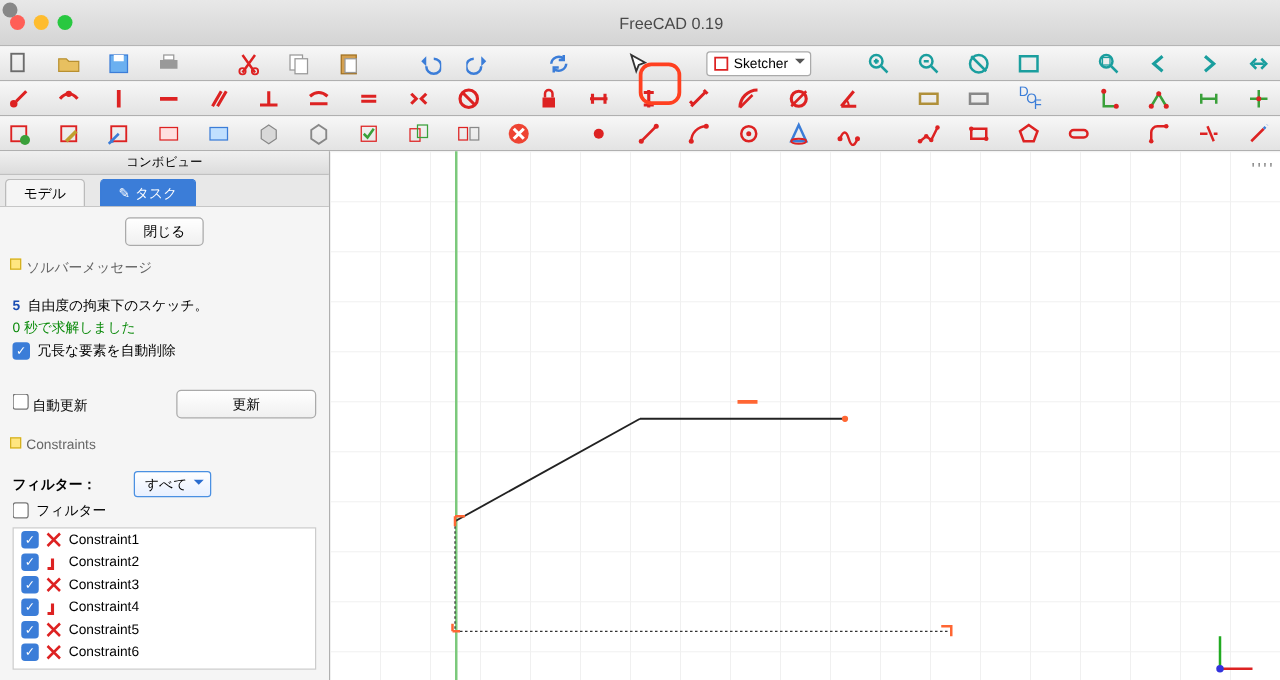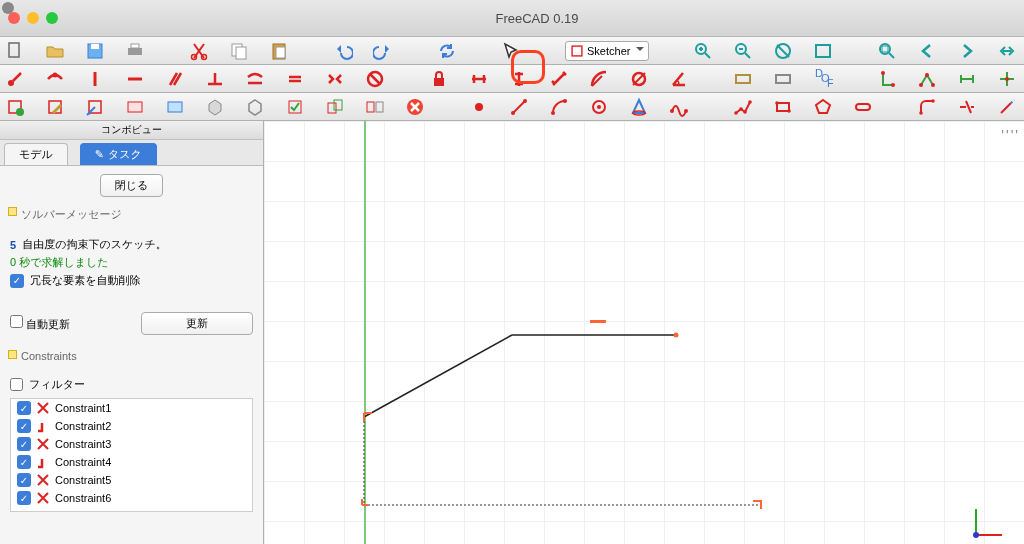--- a/index.html
+++ b/index.html
@@ -585,20 +585,24 @@
         <div class="row" style="justify-content:space-between;margin-top:24px">
           <span><input type="checkbox" class="cb" style=""> <span>自動更新</span></span>
           <button class="btn" style="padding:3px 44px">更新</button>
         </div>
       </div>
       <div class="section-hdr">
           <span class="yellow-sq"></span>
           <span>Constraints</span>
         </div>
       <div class="section">
+        <div class="row" style="gap:30px">
+          <b>フィルター：</b>
+          <div class="select"><span>すべて</span></div>
+        </div>
         <div class="row">
             <input type="checkbox" class="cb" style=""> 
             <span>フィルター</span>
           </div>
         <div class="clist" id="clist">
             <div class="citem">
               <span class="chk-blue">✓</span>
               <span class="cicon">
                 <svg width="14" height="14">
                   <path d="M2 2l10 10M12 2L2 12" stroke="#d22" stroke-width="2"></path>

